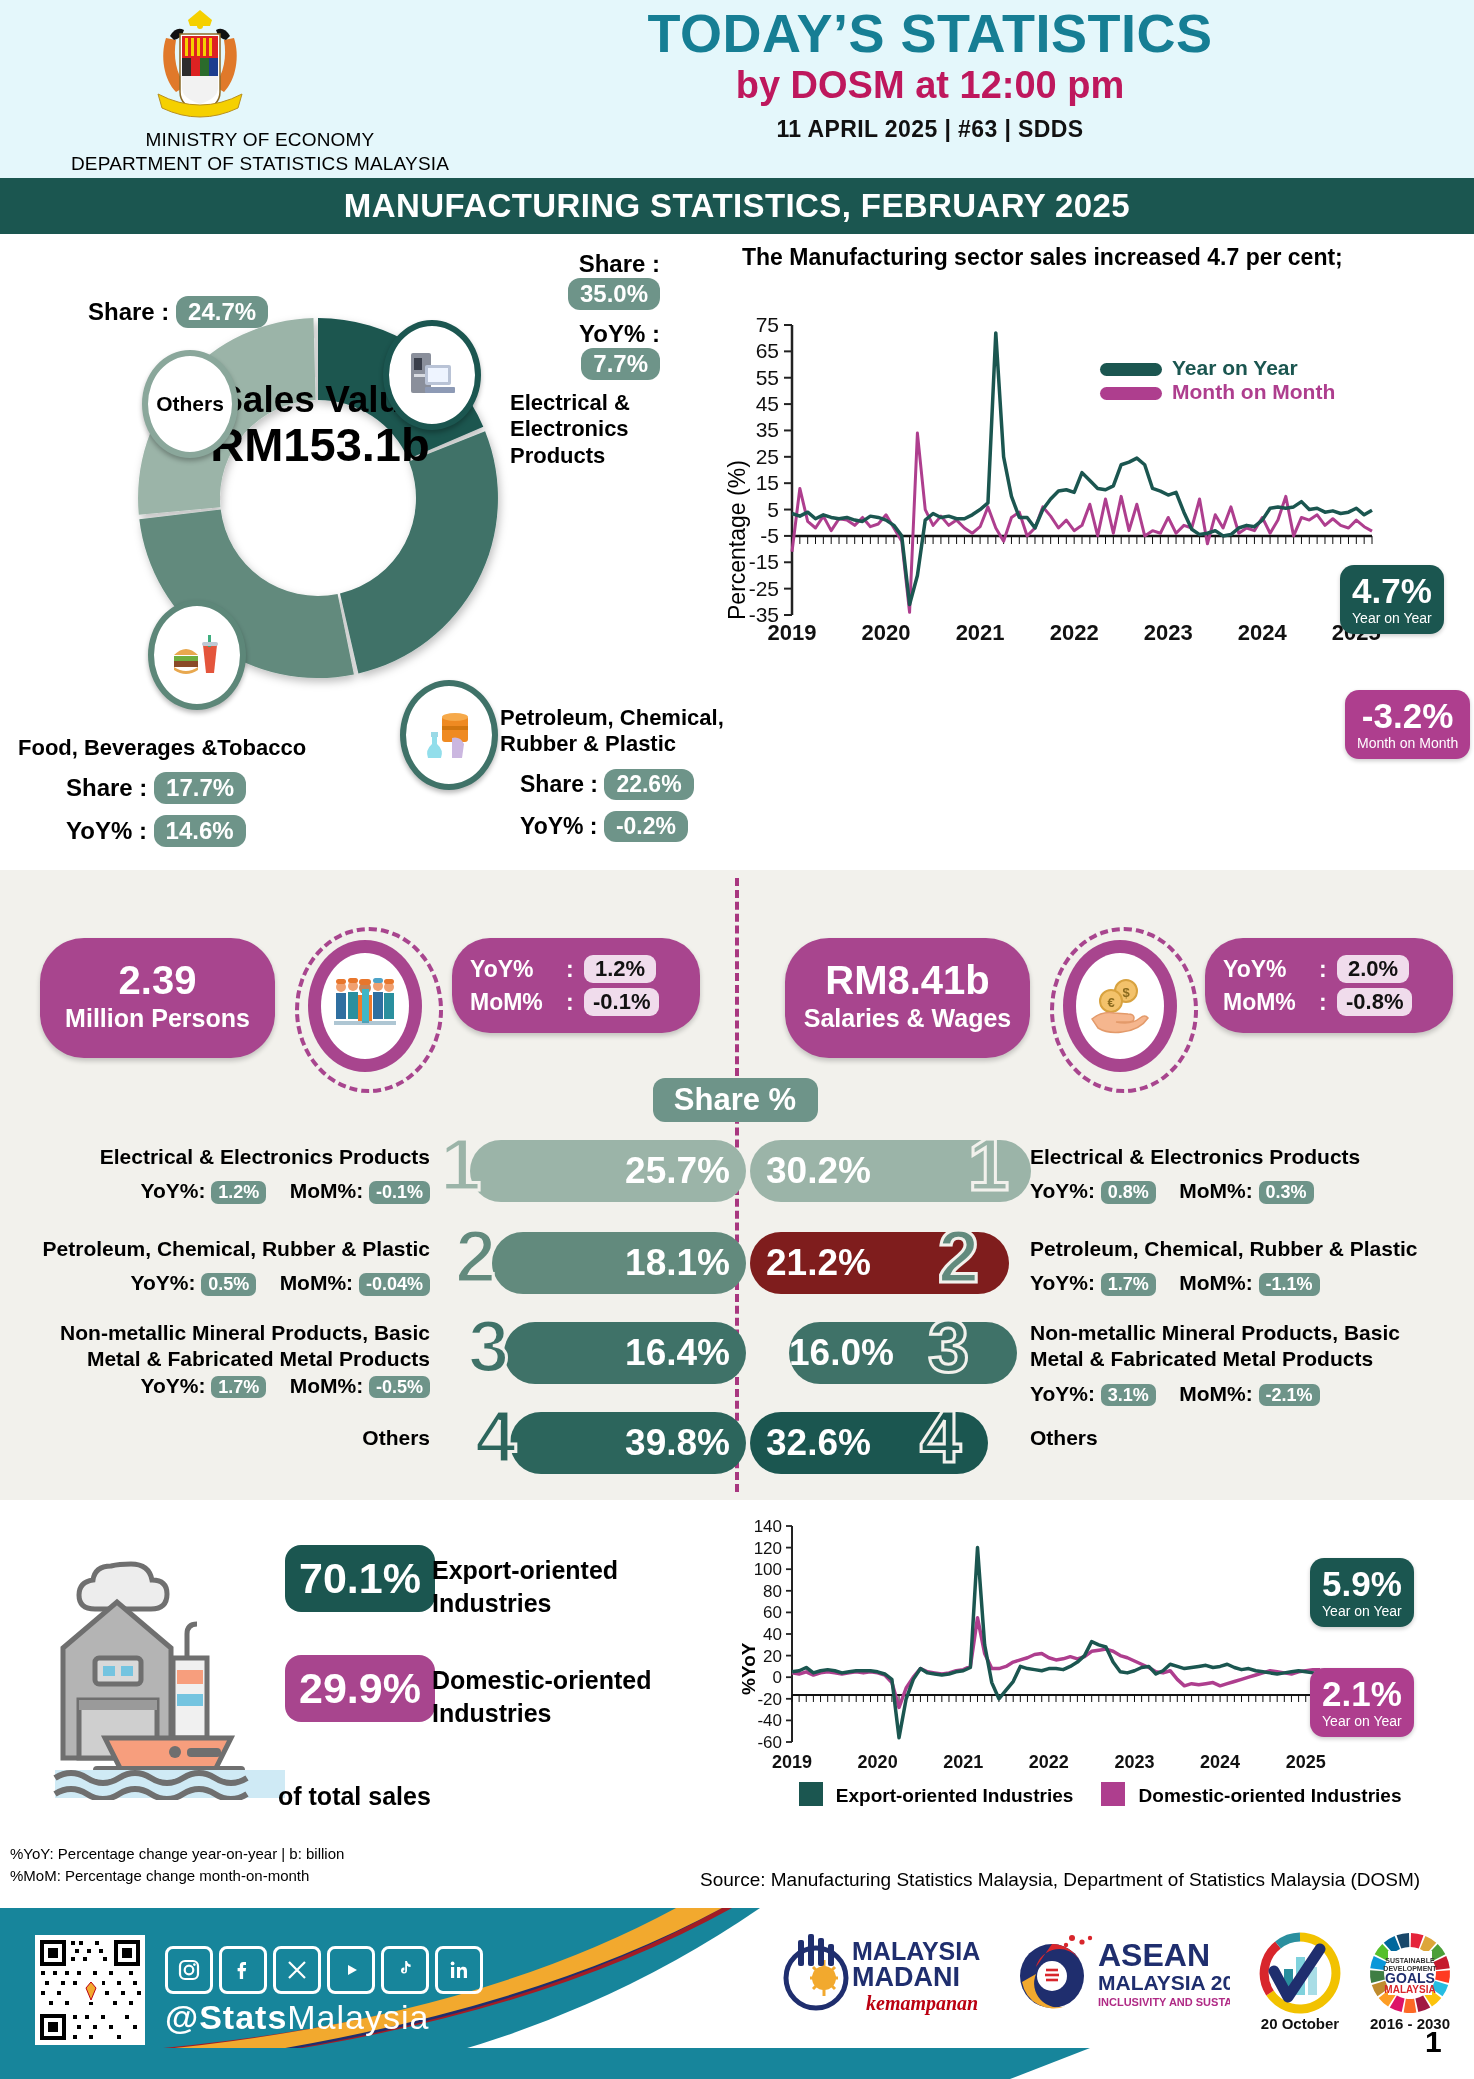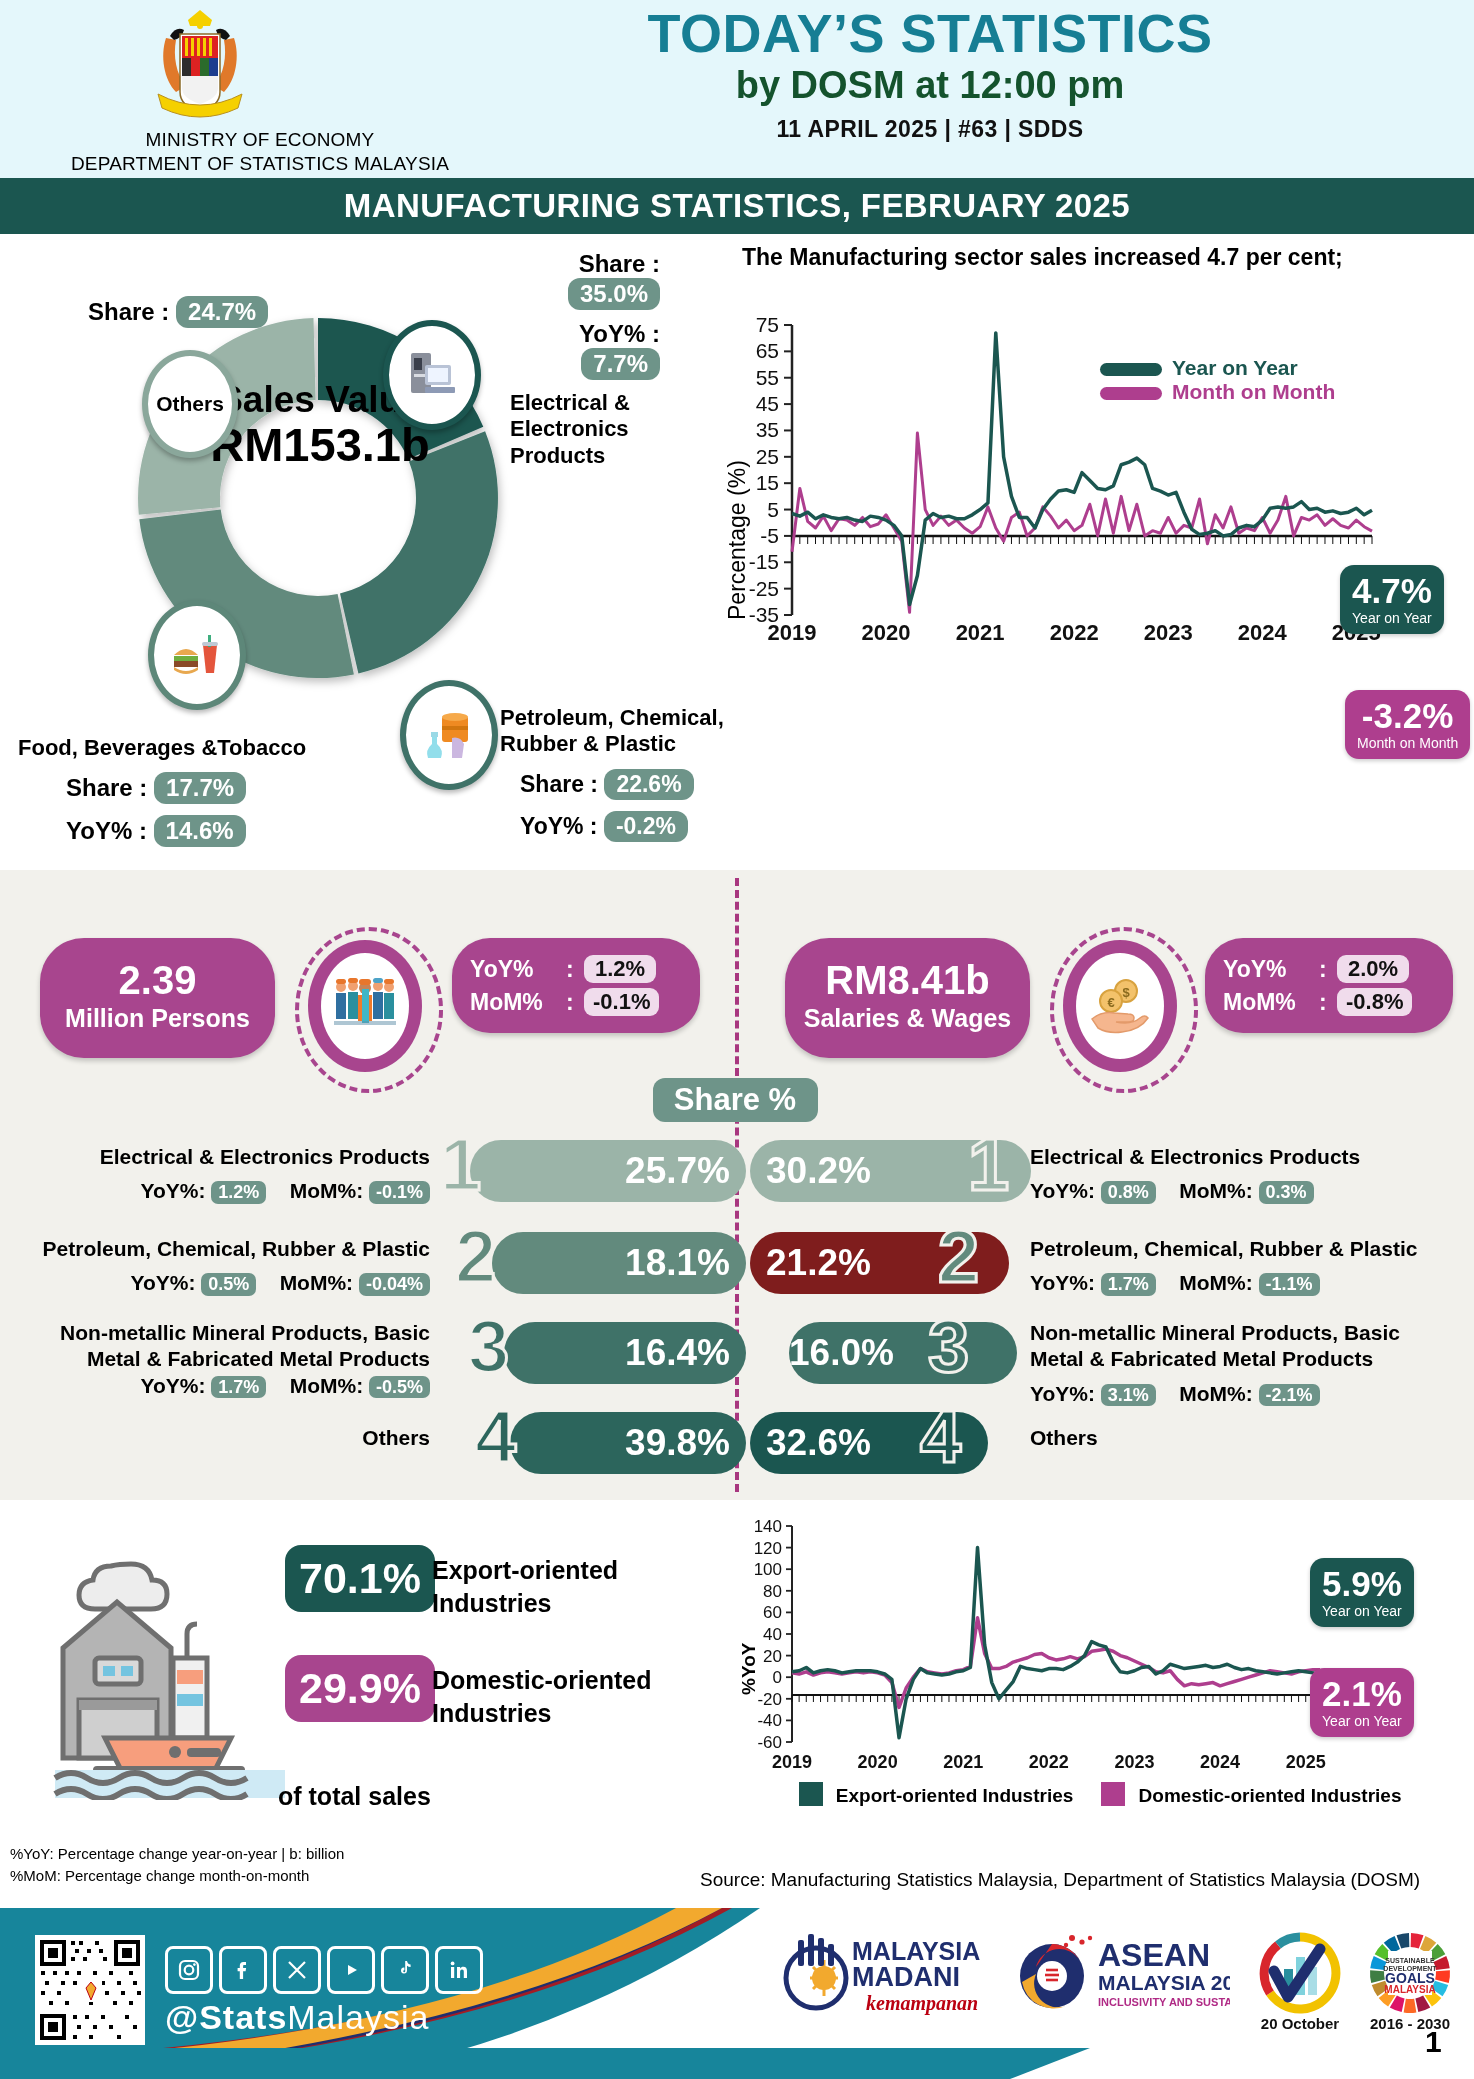--- a/index.html
+++ b/index.html
@@ -7,21 +7,21 @@
        font-family:"Liberation Sans",sans-serif;color:#000;}
   .abs{position:absolute;}
 
   
   #header{left:0;top:0;width:1474px;height:178px;background:#e4f7fb;}
   #crest{left:140px;top:8px;width:120px;height:118px;}
   #ministry-lines{left:60px;top:128px;width:400px;text-align:center;
       font-size:19px;font-weight:500;line-height:1.25;letter-spacing:.2px;}
   #title-block{left:520px;top:6px;width:820px;text-align:center;}
   #title-main{font-size:54px;font-weight:bold;color:#167e94;letter-spacing:.5px;line-height:1;}
-  #title-sub{font-size:38px;font-weight:bold;color:#14532d;margin-top:6px;line-height:1;}
+  #title-sub{font-size:38px;font-weight:bold;color:#be185d;margin-top:6px;line-height:1;}
   #title-meta{font-size:23px;font-weight:bold;color:#111;margin-top:12px;letter-spacing:.4px;}
   #banner{left:0;top:178px;width:1474px;height:56px;background:#1b5650;}
   #banner-text{width:100%;text-align:center;line-height:56px;color:#fff;
       font-size:33px;font-weight:bold;letter-spacing:.4px;}
 
   
   #sec1{left:0;top:234px;width:1474px;height:636px;background:#fff;}
 
   .pill{display:inline-block;background:#6e9489;color:#fff;border-radius:12px;
         padding:2px 12px;font-weight:bold;}

